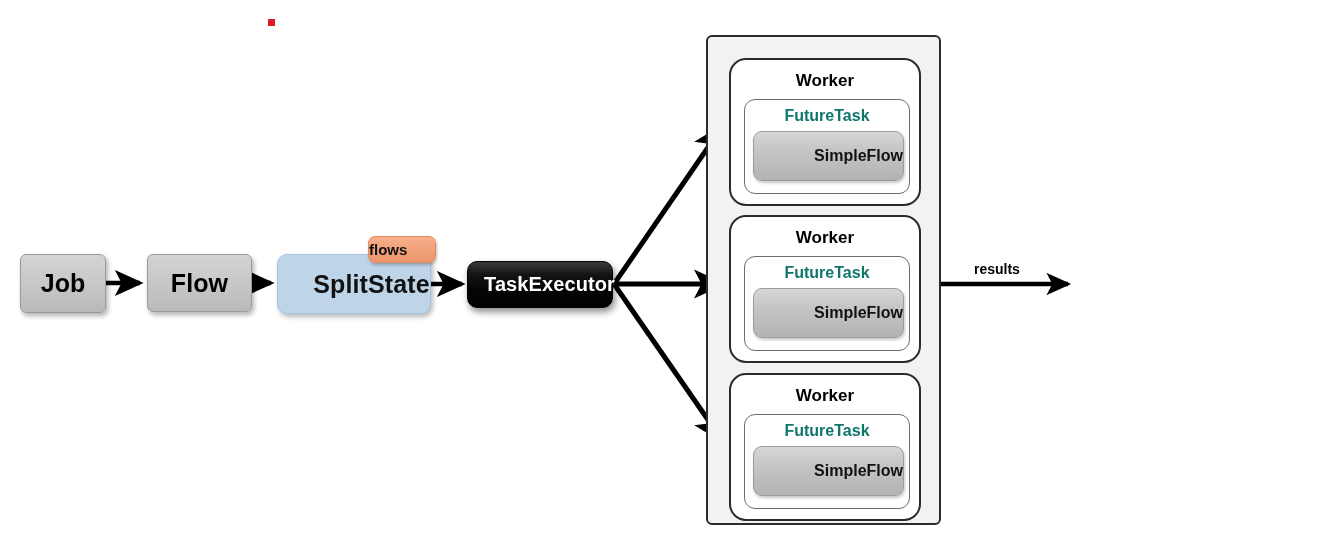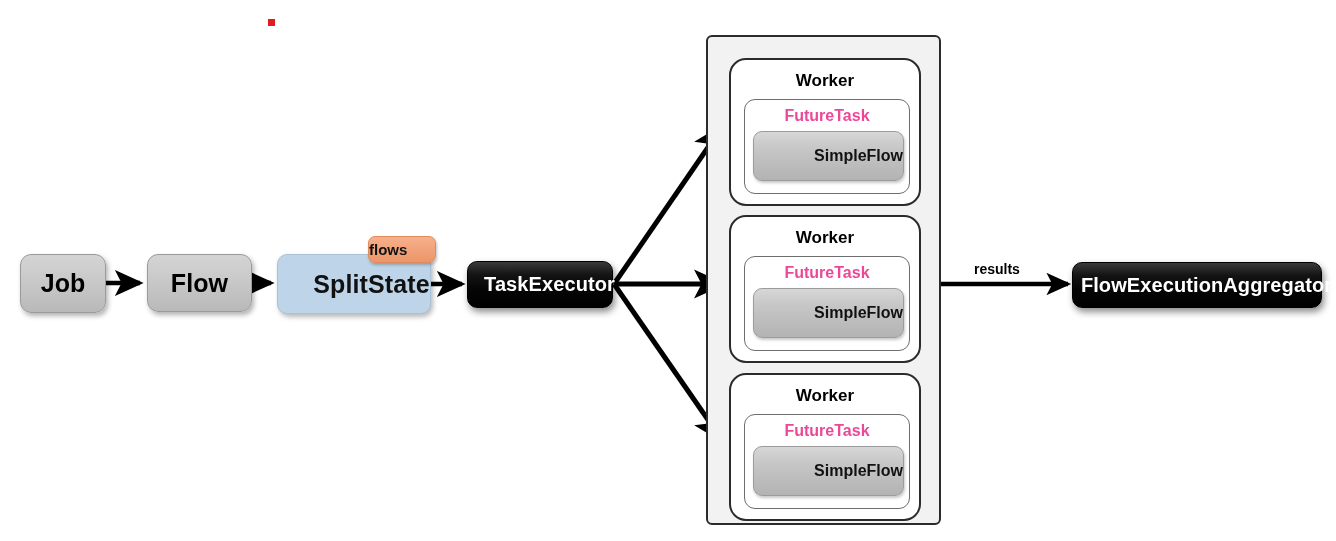--- a/index.html
+++ b/index.html
@@ -27,21 +27,21 @@
     align-items: center;
     justify-content: center;
     text-align: center;
     font-weight: bold;
     letter-spacing: .1px;
     white-space: nowrap;
   }
 
   
   .node-grey {
-    border-radius: 11px;
+    border-radius: 6px;
     border: 1px solid #9a9a9a;
     background: linear-gradient(180deg, #d4d4d4 0%, #c9c9c9 45%, #b9b9b9 100%);
     color: #000000;
     box-shadow: 2px 3px 5px rgba(0,0,0,.30);
     font-size: 25px;
   }
 
   
   .node-blue {
     border-radius: 10px;
@@ -108,21 +108,21 @@
     border-radius: 11px;
     border: 1px solid #6e6e6e;
     background: #ffffff;
   }
   .futuretask-title {
     position: absolute;
     left: 0; right: 0;
     text-align: center;
     font-size: 16px;
     font-weight: bold;
-    color: #ec4899;
+    color: #0f766e;
   }
   .simpleflow {
     position: absolute;
     box-sizing: border-box;
     display: flex;
     align-items: center;
     justify-content: flex-end;
     border-radius: 9px;
     border: 1px solid #9c9c9c;
     background: linear-gradient(180deg, #d7d7d7 0%, #c6c6c6 35%, #b3b3b3 100%);
@@ -236,17 +236,14 @@
         <div class="futuretask-title" style="top:7px;">FutureTask</div>
         <div class="simpleflow" style="left:8px; top:31px; width:151px; height:50px;">
           <span>SimpleFlow</span>
         </div>
       </div>
     </div>
   </div>
 
   <div class="edge-label" style="left:974px; top:261px;">results</div>
 
-  <div class="node node-black" style="left:1072px; top:262px; width:250px; height:46px;">
-    <span>FlowExecutionAggregator</span>
-  </div>
 
 </div>
 
 </body></html>

